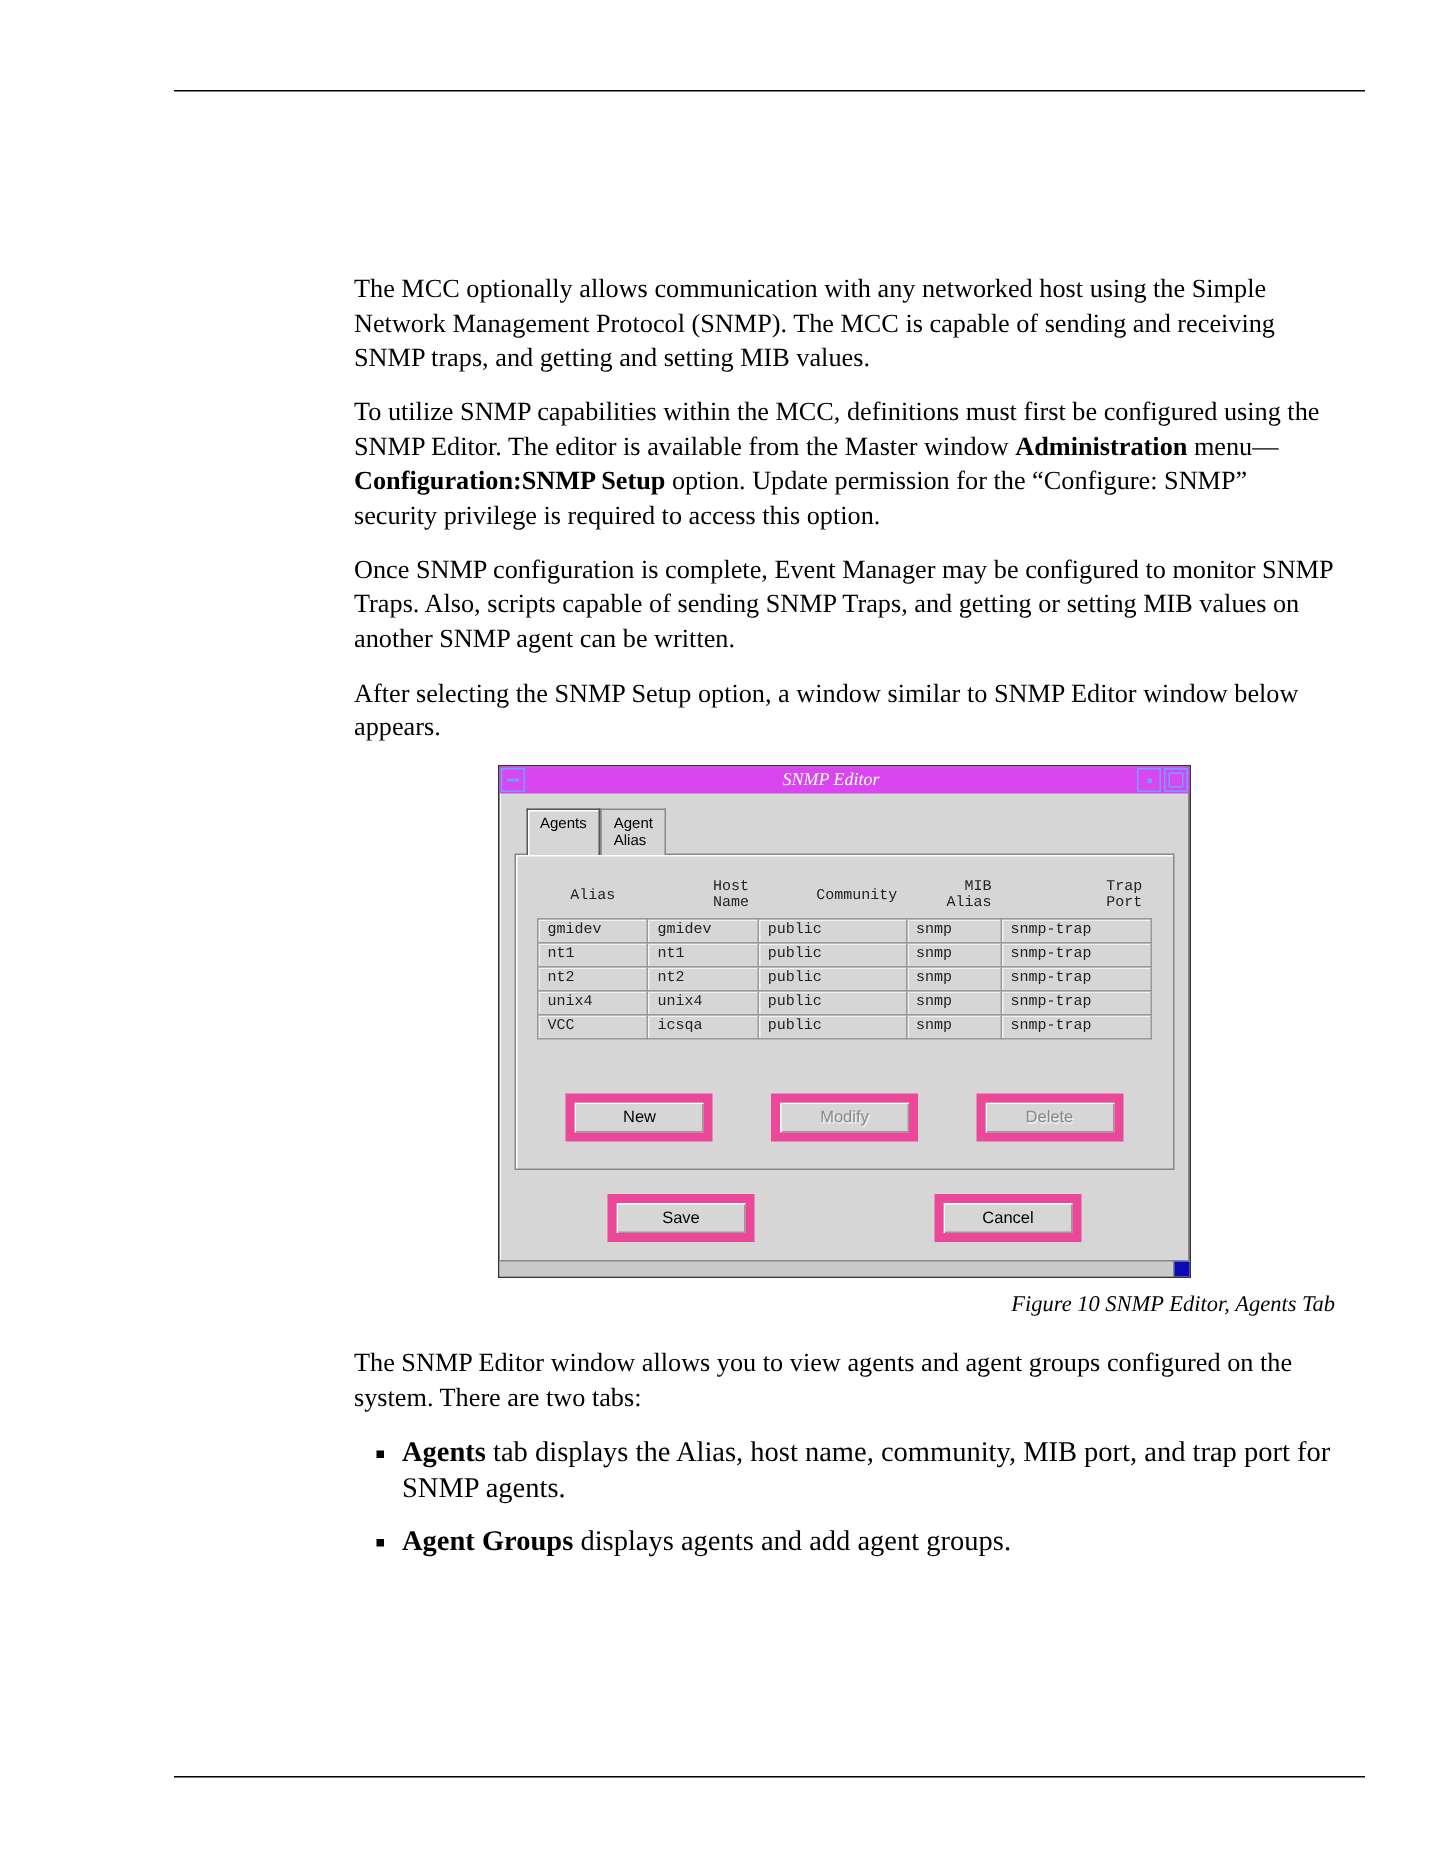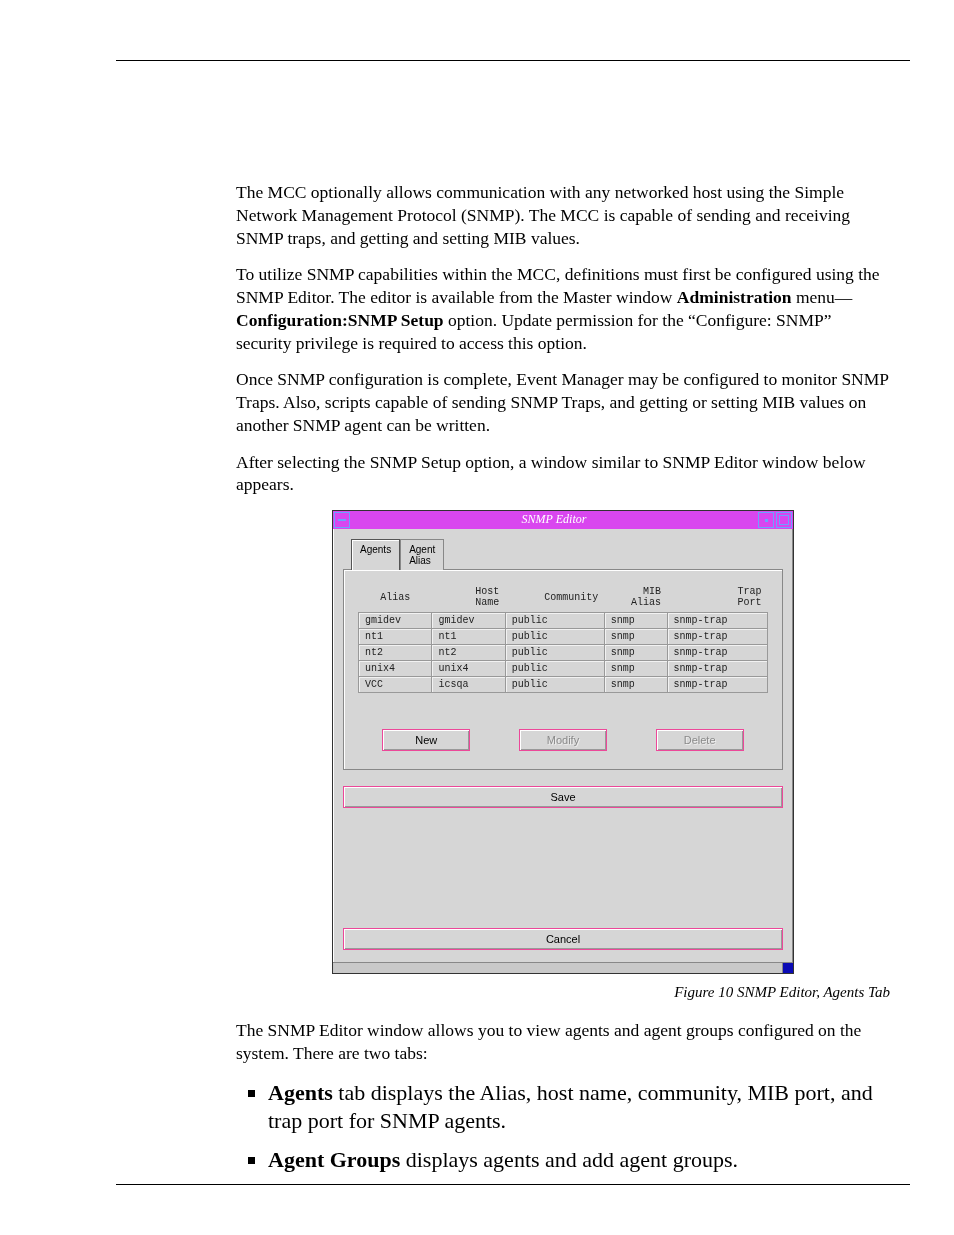--- a/index.html
+++ b/index.html
@@ -49,21 +49,21 @@
   .caption {
     font-style: italic;
     font-size: 15px;
     margin: 10px 0 18px 0;
     text-align: right;
   }
   ul.bullets {
     margin: 0 0 14px 0;
     padding-left: 32px;
     list-style: square;
-    font-size: 22px;
+    font-size: 19px;
     line-height: 1.30;
   }
   ul.bullets li { margin-bottom: 10px; }
 
   
   .snmp-window {
     width: 460px;
     margin: 0 auto;
     background: #d6d6d6;
     border: 1px solid #333;
@@ -152,27 +152,26 @@
   .btn-row {
     display: flex;
     justify-content: space-around;
     margin-top: 36px;
   }
   .btn-row2 {
     display: flex;
     justify-content: center;
     gap: 120px;
     margin: 16px 0 8px 0;
-    flex-direction: column;
   }
   .m-btn {
     font-family: Helvetica, Arial, sans-serif;
     font-size: 11px;
     background: #d6d6d6;
-    border: 1px solid #ec4899;
+    border: 6px solid #ec4899;
     box-shadow: inset 1px 1px 0 #fff, inset -1px -1px 0 #999;
     padding: 4px 16px;
     min-width: 54px;
     text-align: center;
     cursor: pointer;
   }
   .m-btn.disabled {
     color: #8a8a8a;
     text-shadow: 1px 1px 0 #eee;
     cursor: default;

